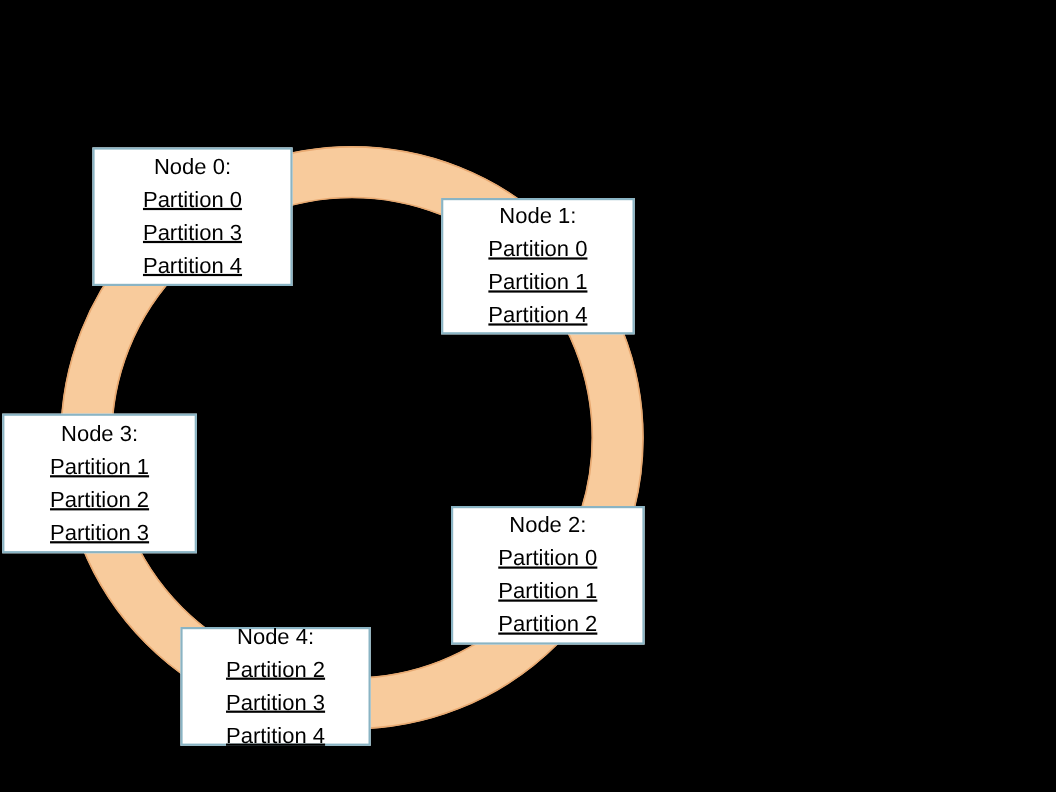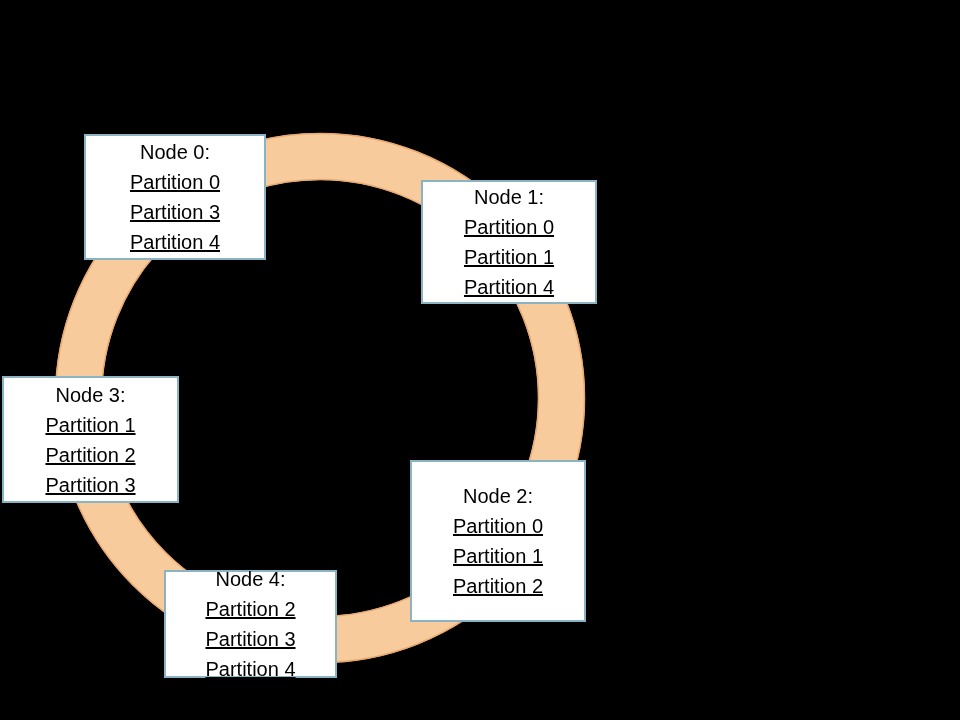--- a/index.html
+++ b/index.html
@@ -56,28 +56,28 @@
     <circle id="ring-inner-edge" cx="320" cy="398" r="218.5" fill="none" stroke="#E8A971" stroke-width="1.5"></circle>
   </svg>
 
   <div class="node-box" id="box-0" style="left: 84px; top: 134px; width: 182px; height: 126px; background: rgb(255, 255, 255); border-color: rgb(138, 180, 196); color: rgb(0, 0, 0);">
     <div class="node-title">Node 0:</div>
     <div class="node-part">Partition 0</div>
     <div class="node-part">Partition 3</div>
     <div class="node-part">Partition 4</div>
   </div>
 
-  <div class="node-box" id="box-1" style="left: 401px; top: 180px; width: 176px; height: 124px; background: rgb(255, 255, 255); border-color: rgb(138, 180, 196); color: rgb(0, 0, 0); margin-left: 20px;">
+  <div class="node-box" id="box-1" style="left: 401px; top: 180px; width: 176px; height: 124px; background: rgb(255, 255, 255); border-color: rgb(138, 180, 196); color: rgb(0, 0, 0);">
     <div class="node-title">Node 1:</div>
     <div class="node-part">Partition 0</div>
     <div class="node-part">Partition 1</div>
     <div class="node-part">Partition 4</div>
   </div>
 
-  <div class="node-box" id="box-2" style="left: 410px; top: 460px; width: 176px; height: 162px; background: rgb(255, 255, 255); border-color: rgb(138, 180, 196); color: rgb(0, 0, 0);">
+  <div class="node-box" id="box-2" style="left: 410px; top: 460px; width: 176px; height: 126px; background: rgb(255, 255, 255); border-color: rgb(138, 180, 196); color: rgb(0, 0, 0);">
     <div class="node-title">Node 2:</div>
     <div class="node-part">Partition 0</div>
     <div class="node-part">Partition 1</div>
     <div class="node-part">Partition 2</div>
   </div>
 
   <div class="node-box" id="box-3" style="left: 2px; top: 376px; width: 177px; height: 127px; background: rgb(255, 255, 255); border-color: rgb(138, 180, 196); color: rgb(0, 0, 0);">
     <div class="node-title">Node 3:</div>
     <div class="node-part">Partition 1</div>
     <div class="node-part">Partition 2</div>

